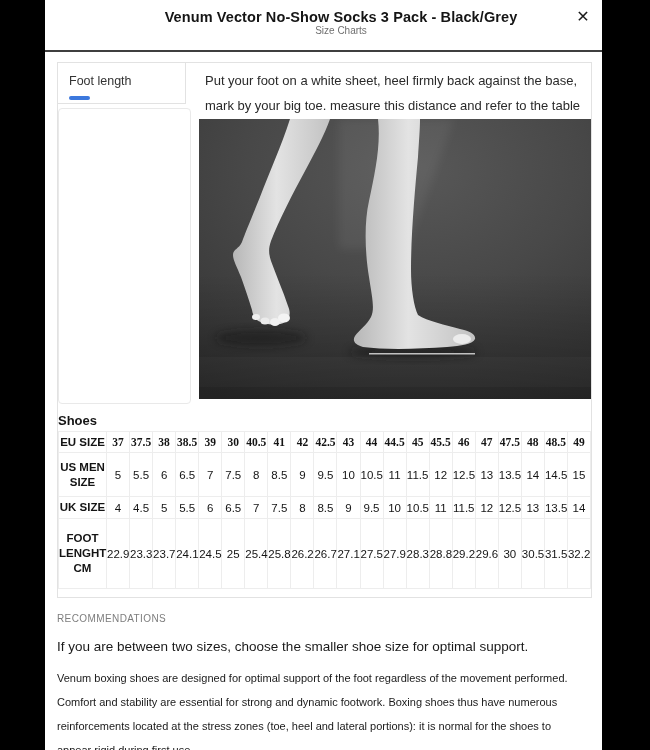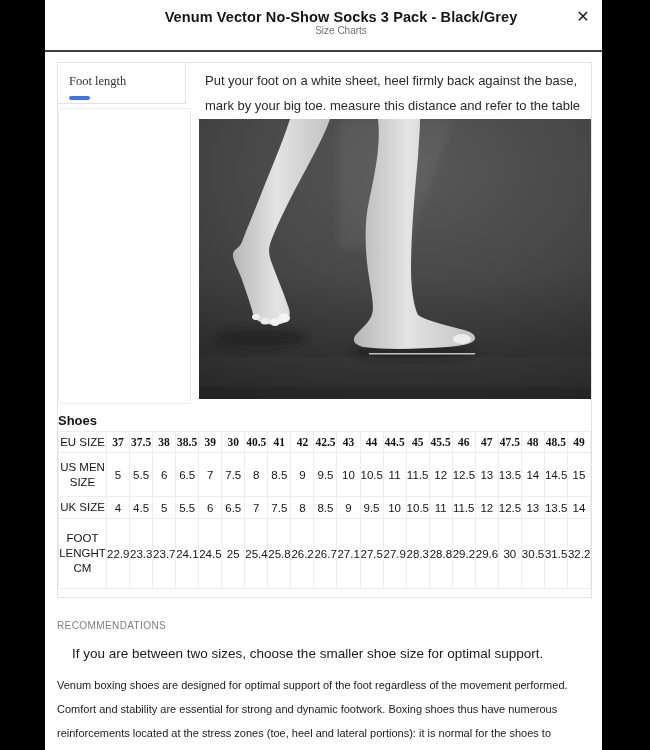--- a/index.html
+++ b/index.html
@@ -25,21 +25,21 @@
     line-height:24px; text-align:center;
   }
   
   .content-box {
     position:relative; margin:10px 10px 0 12px; width:535px; height:536px;
     border:1px solid #e2e2e2; background:#fff;
   }
   .tab {
     position:absolute; left:0; top:0; width:128px; height:41px;
     border-right:1px solid #e2e2e2; border-bottom:1px solid #e2e2e2;
-    background:#fff; cursor:pointer; padding:8px 0 0 11px;font-family:Liberation Serif, serif;
+    background:#fff; cursor:pointer; padding:8px 0 0 11px;
   }
   .tab-label { font-size:12.5px; color:#333; }
   .tab-indicator {
     display:block; margin-top:7px; width:21px; height:4px; border-radius:2px;
     background:#3c78dd;
   }
   .sidebar-panel {
     position:absolute; left:0; top:45px; width:133px; height:296px;
     border:1px solid #e9e9e9; border-radius:4px; background:#fff;
   }
@@ -57,32 +57,32 @@
   }
   
   .size-table {
     position:absolute; left:0; top:368px; width:533px;
     border-collapse:collapse; table-layout:fixed;
   }
   .size-table th, .size-table td {
     border:1px solid #ededed; text-align:center; vertical-align:middle;
     font-size:11.5px; padding:0; overflow:visible; white-space:nowrap; color:#141414;
   }
-  .size-table th.row-label { width:48px; font-weight:normal; white-space:normal; line-height:15px; }
+  .size-table th.row-label { width:48px; font-weight:bold; white-space:normal; line-height:15px; }
   .size-table tr.emph td { font-weight:bold;font-family:Liberation Serif, serif; }
   .size-table tr:nth-child(1) { height:21px; }
   .size-table tr:nth-child(2) { height:44px; }
   .size-table tr:nth-child(3) { height:22px; }
   .size-table tr:nth-child(4) { height:70px;margin-top:44px; }
   
   .reco { padding:0 12px; }
   .reco-heading {
-    margin-top:22px; font-size:10px; color:#7d7d7d; letter-spacing:.4px;
-  }
-  .reco-highlight { margin-top:15px; font-size:13.5px; color:#1a1a1a;margin-left:15px; }
+    margin-top:15px; font-size:10px; color:#7d7d7d; letter-spacing:.4px;
+  }
+  .reco-highlight { margin-top:15px; font-size:13.5px; color:#1a1a1a; }
   .reco-body { margin-top:12px; font-size:11px; line-height:24px; color:#1a1a1a; width:524px; }
 </style>
 </head>
 <body>
 
 <div class="modal">
 
   <div class="modal-header">
     <div class="modal-title">Venum Vector No-Show Socks 3 Pack - Black/Grey</div>
     <div class="modal-subtitle">Size Charts</div>

